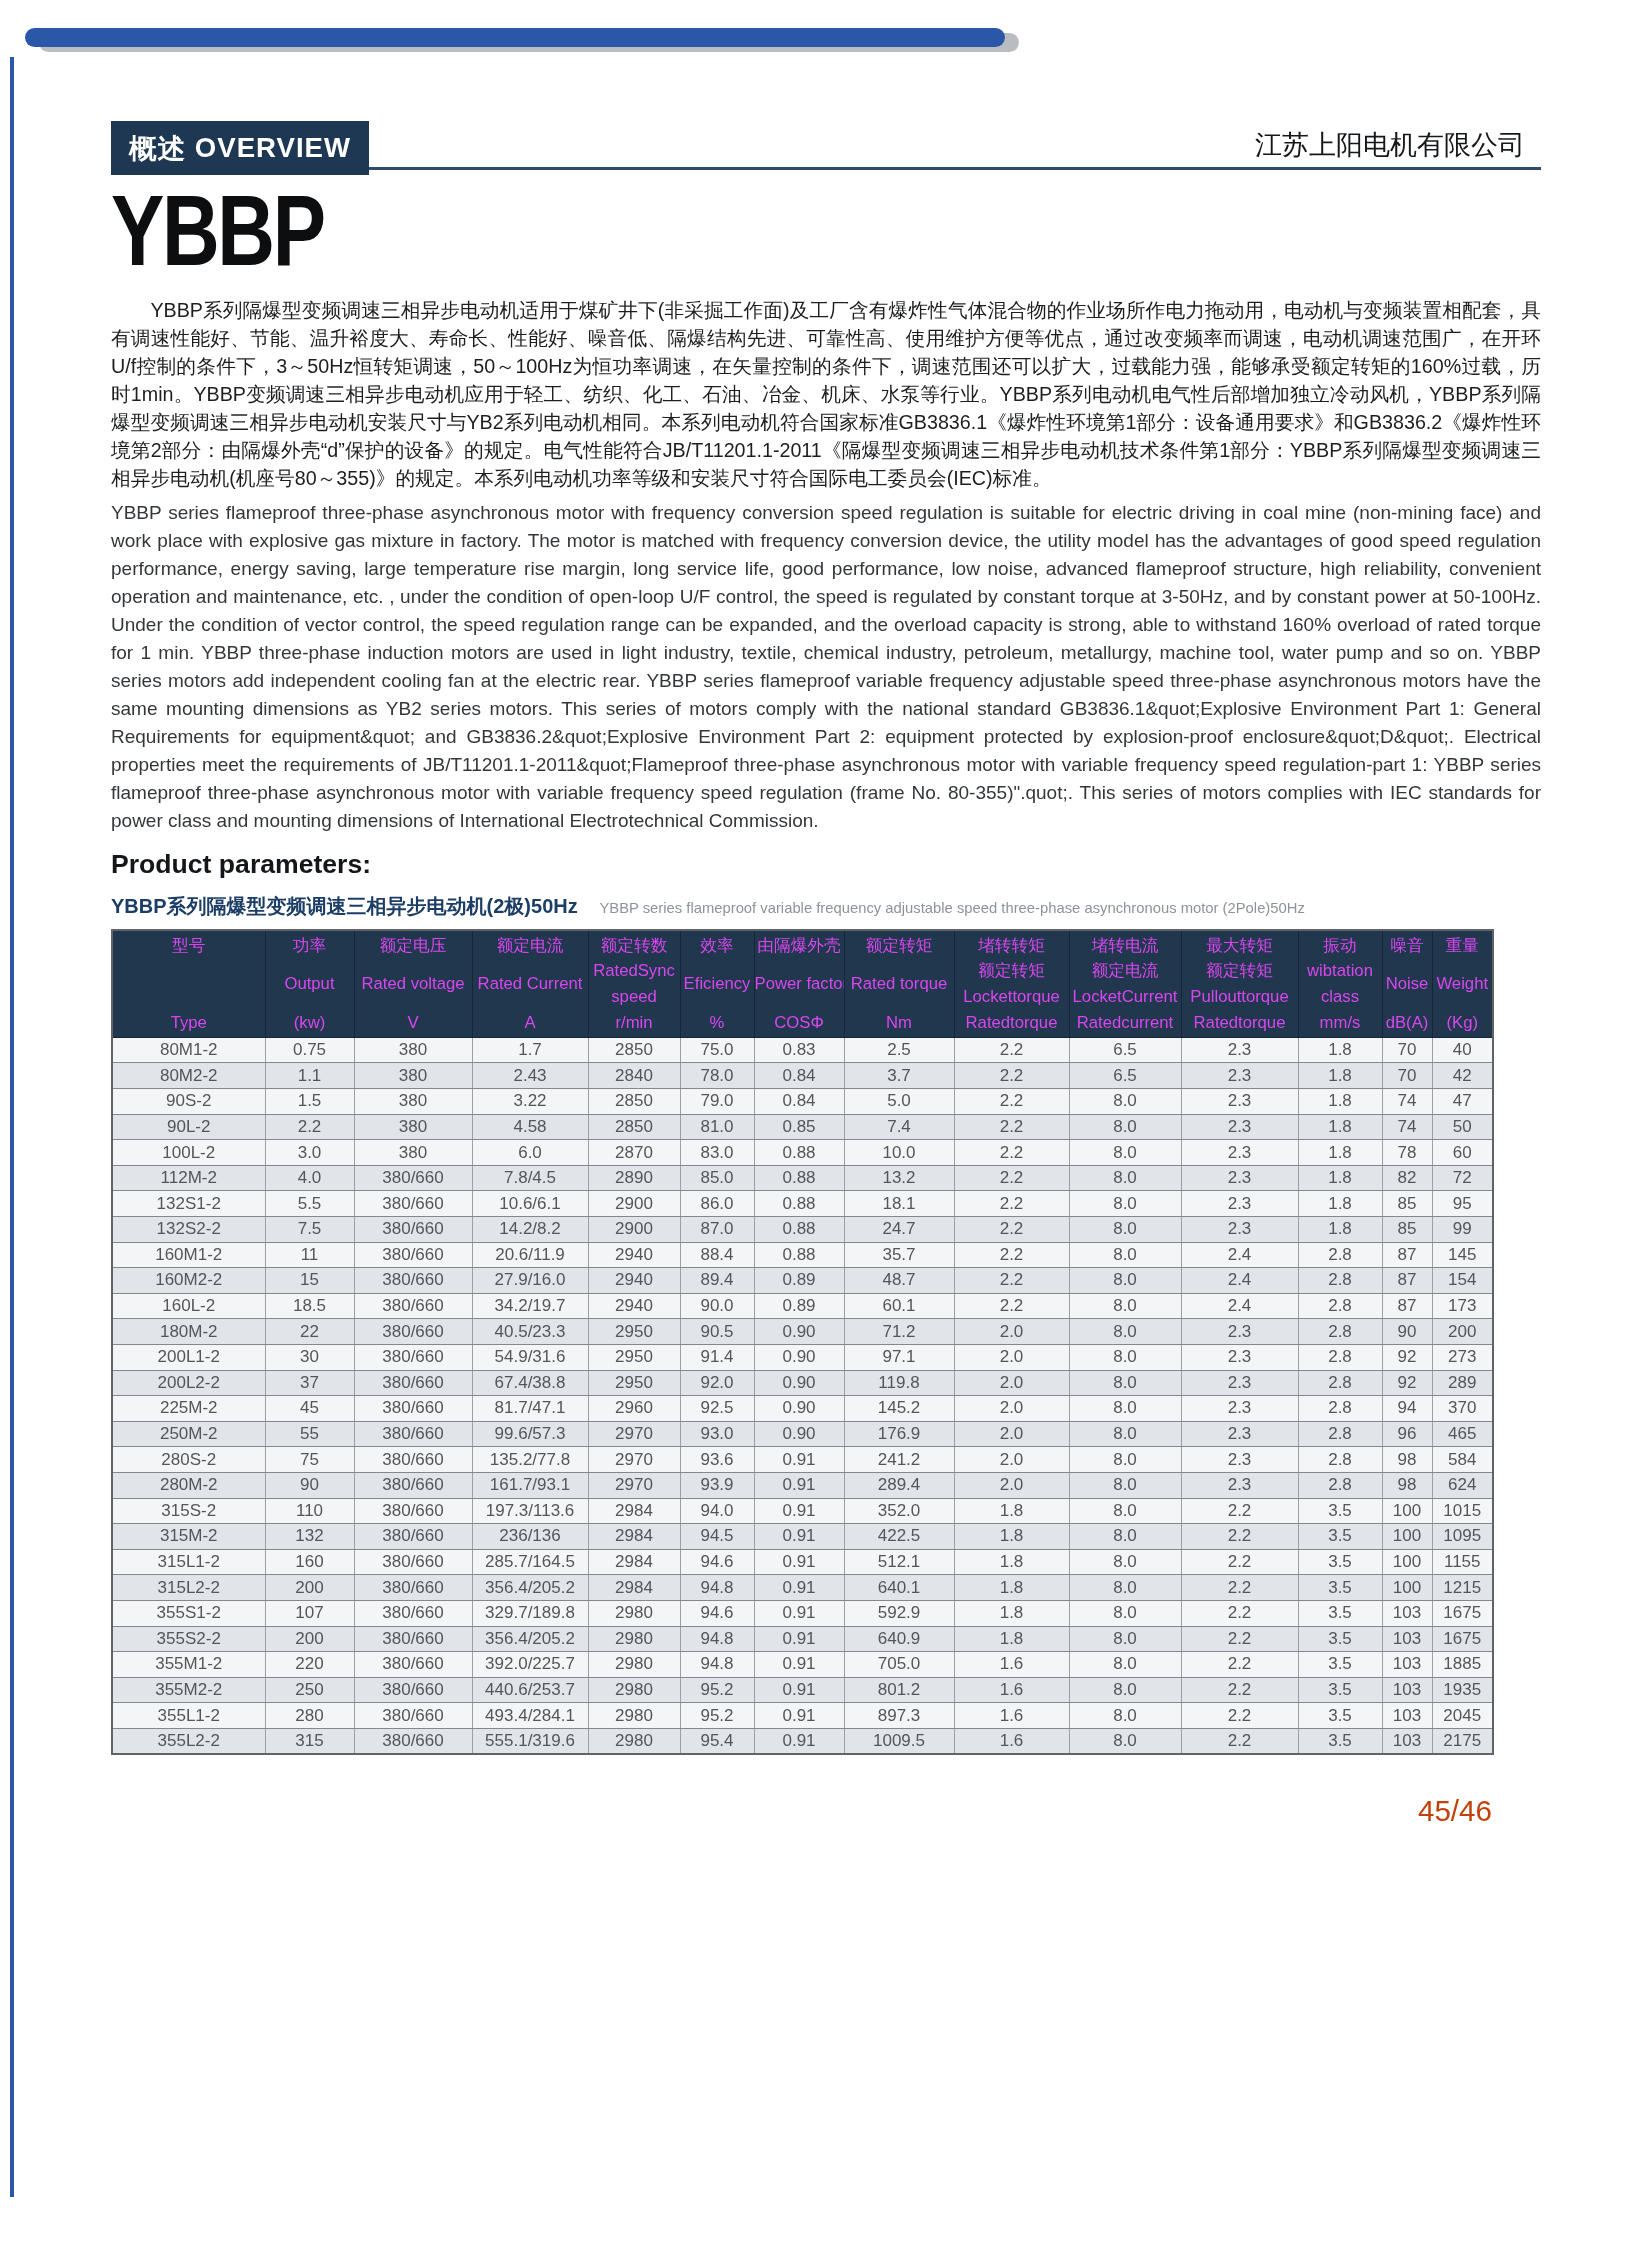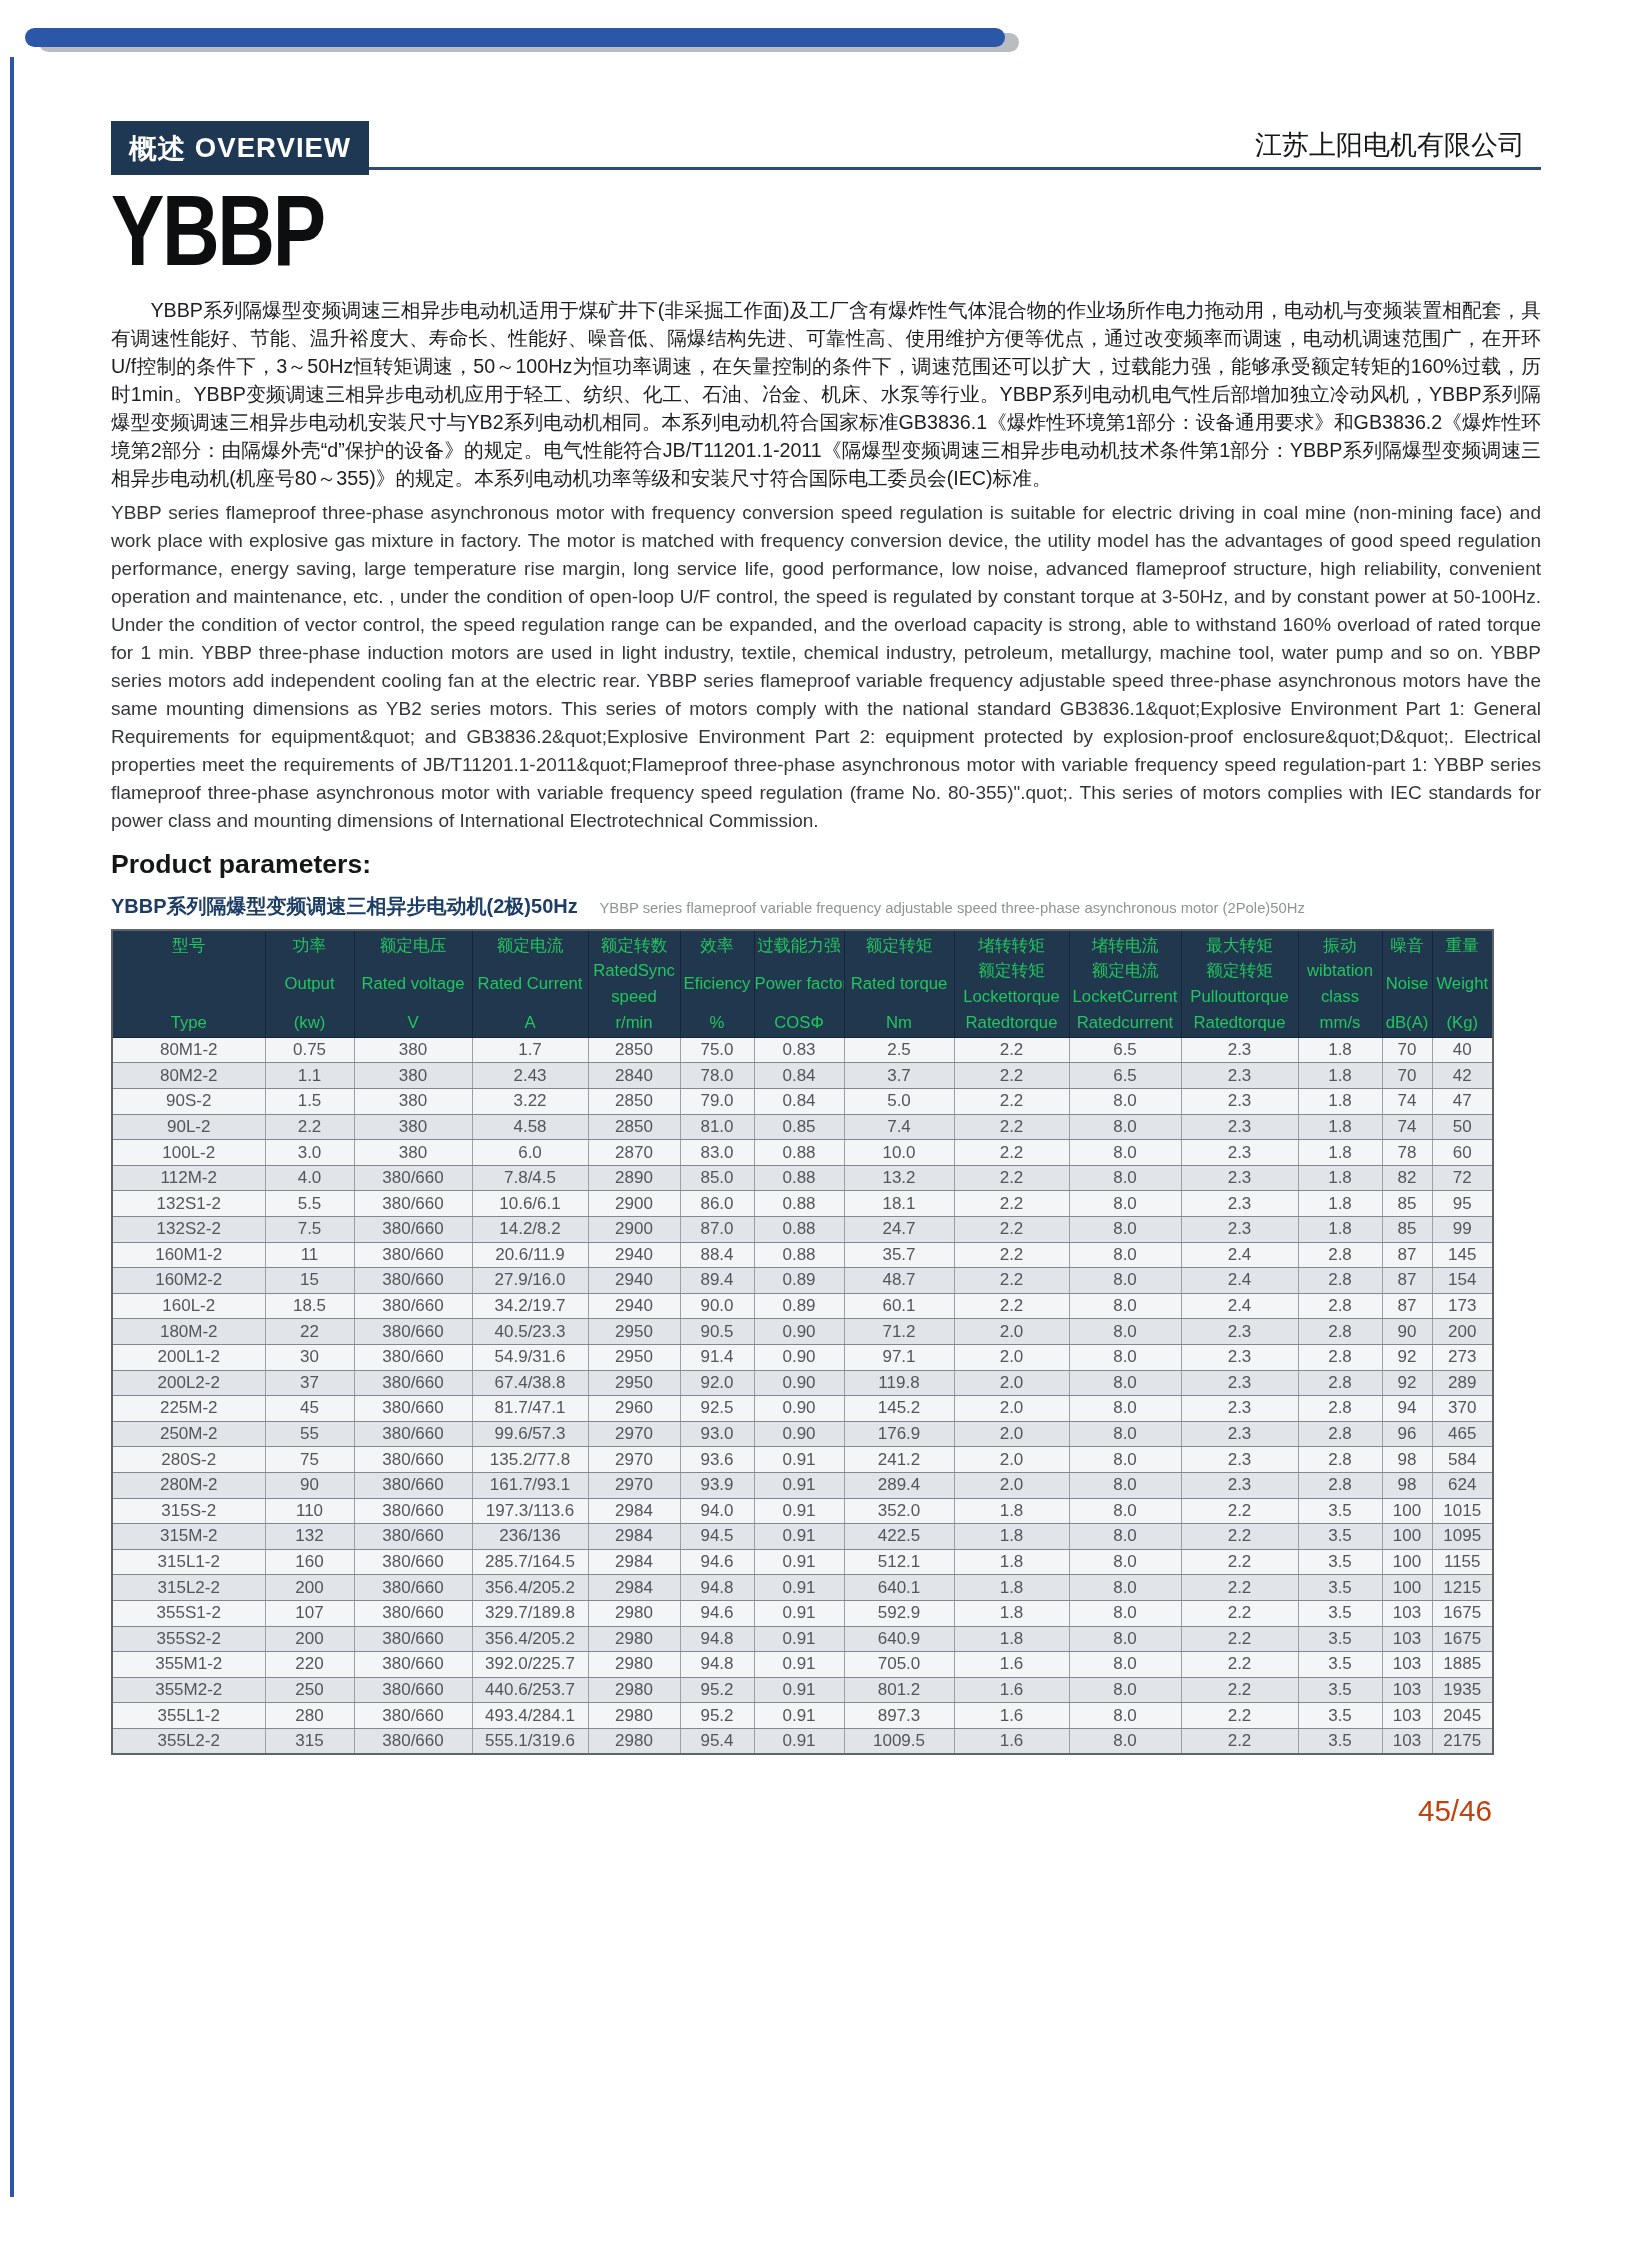--- a/index.html
+++ b/index.html
@@ -61,21 +61,21 @@
     margin-top:8.9px; border-collapse:collapse; table-layout:fixed;
     width:1381px; border:2px solid #606468;
   }
   table.spec th {
     background:#20374e; padding:0; border:1px solid #12233577;
     border:1px solid #142539; vertical-align:top;
   }
   .th-inner {
     display:flex; flex-direction:column; justify-content:space-between;
     height:98px; padding:3.9px 0; overflow:hidden;
-    color:#22c55e; font-size:16.7px; font-weight:400; line-height:1.28;
+    color:#d946ef; font-size:16.7px; font-weight:400; line-height:1.28;
   }
   .th-inner div { white-space:nowrap; text-align:center; overflow:hidden; }
   table.spec td {
     height:24.6px; padding:0 2px; overflow:hidden; white-space:nowrap;
     text-align:center; font-size:17px; color:#53565a;
     border-left:1px solid #9aa0a5; border-right:1px solid #9aa0a5;
     border-top:1px solid #84888c; border-bottom:1px solid #84888c;
   }
   table.spec tbody tr:nth-child(odd)  { background:#f4f5f6; }
   table.spec tbody tr:nth-child(even) { background:#e1e4e8; }
@@ -170,21 +170,21 @@
           </th>
           <th>
             <div class="th-inner">
               <div>效率</div>
               <div>Eficiency</div>
               <div>%</div>
             </div>
           </th>
           <th>
             <div class="th-inner">
-              <div>过载能力强</div>
+              <div>由隔爆外壳</div>
               <div>Power factor</div>
               <div>COSΦ</div>
             </div>
           </th>
           <th>
             <div class="th-inner">
               <div>额定转矩</div>
               <div>Rated torque</div>
               <div>Nm</div>
             </div>

